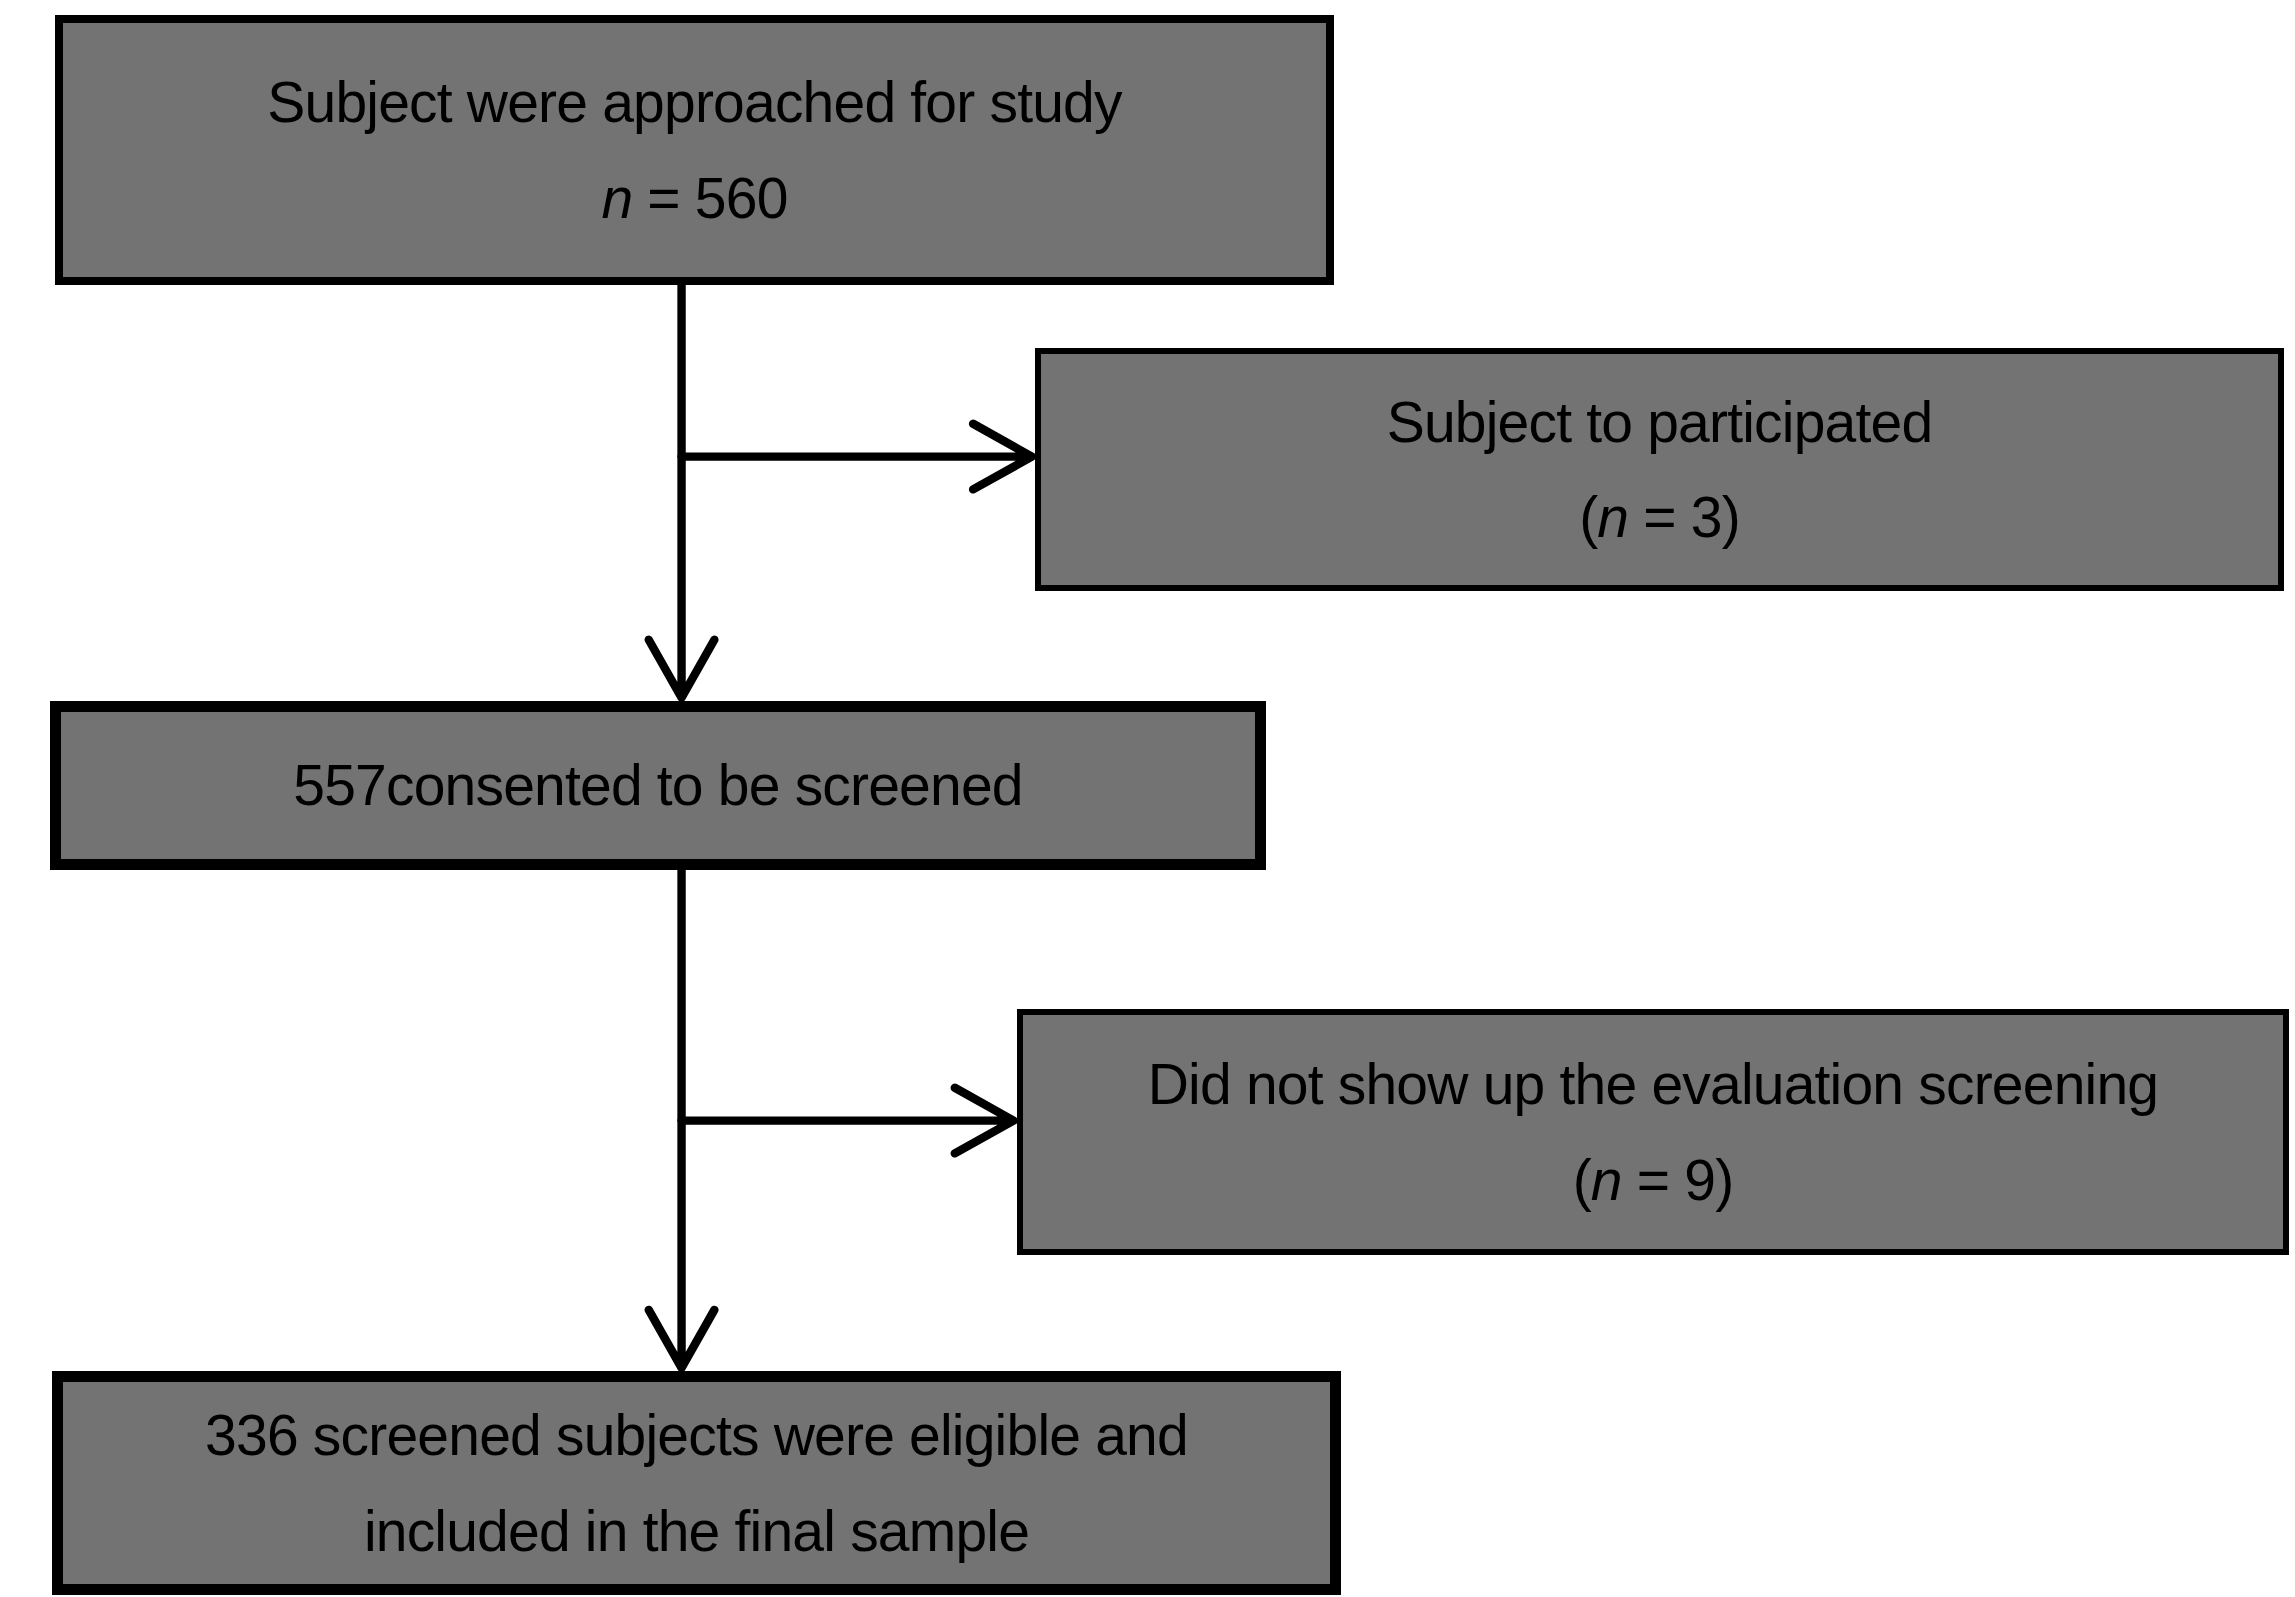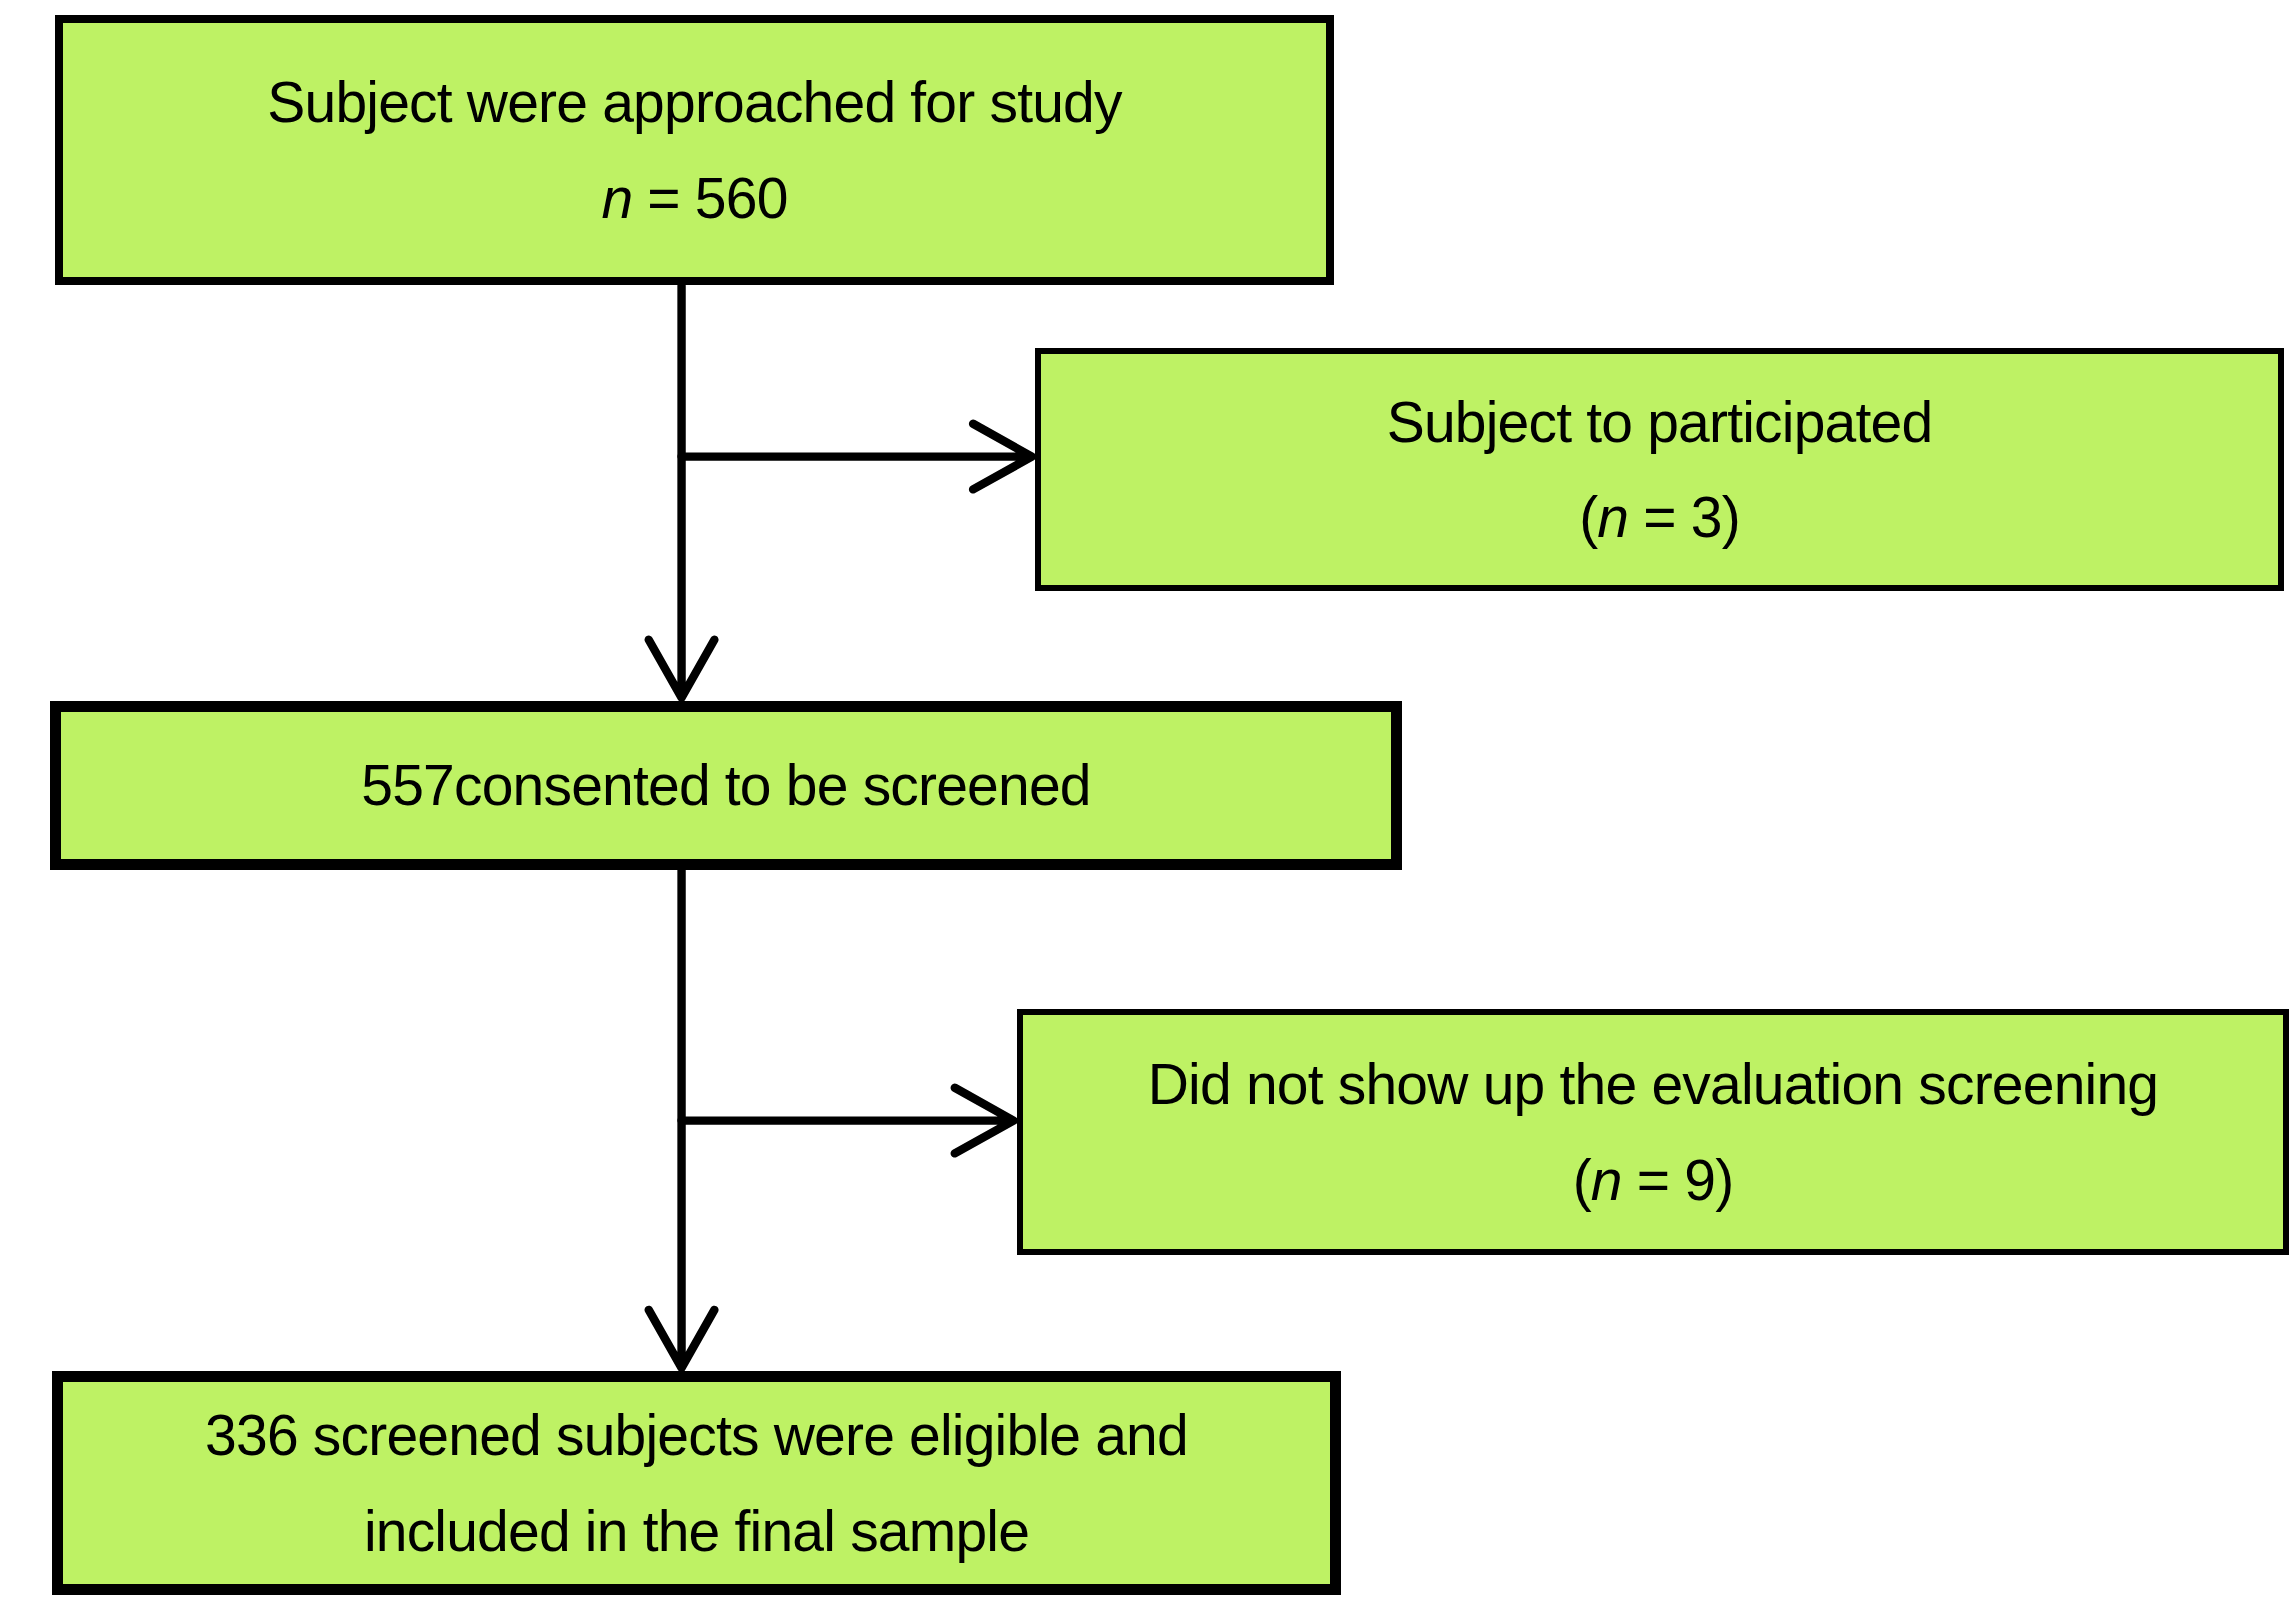--- a/index.html
+++ b/index.html
@@ -12,42 +12,42 @@
     width: 2295px;
     height: 1597px;
     background: #ffffff;
     overflow: hidden;
     font-family: "Liberation Sans", sans-serif;
     color: #000000;
   }
   .box {
     position: absolute;
     box-sizing: border-box;
-    background: #bef264;
+    background: #737373;
     border-style: solid;
     border-color: #000000;
     display: flex;
     flex-direction: column;
     justify-content: center;
     align-items: center;
     text-align: center;
     gap: 19px;
   }
   .line {
     white-space: pre;
     letter-spacing: -0.8px;
     line-height: 1.34;
     font-size: 57px;
   }
   .it { font-style: italic; }
 
   
   #node-approached   { left: 55px;   top: 15.3px;   width: 1279px; height: 270px; border-width: 8.4px; }
   #node-declined     { left: 1035px; top: 348px;  width: 1249px; height: 243px; border-width: 6.9px;  }
-  #node-consented    { left: 50px;   top: 701px;  width: 1352px; height: 169px; border-width: 11.5px; }
+  #node-consented    { left: 50px;   top: 701px;  width: 1216px; height: 169px; border-width: 11.5px; }
   #node-no-show      { left: 1017px; top: 1009px; width: 1272px; height: 246px; border-width: 6.9px;  }
   #node-final-sample { left: 52px;   top: 1371px; width: 1289px; height: 224px; border-width: 11.5px; text-align: center; }
 
   #connectors {
     position: absolute;
     left: 0; top: 0;
     width: 2295px;
     height: 1597px;
   }
   #connectors path {

